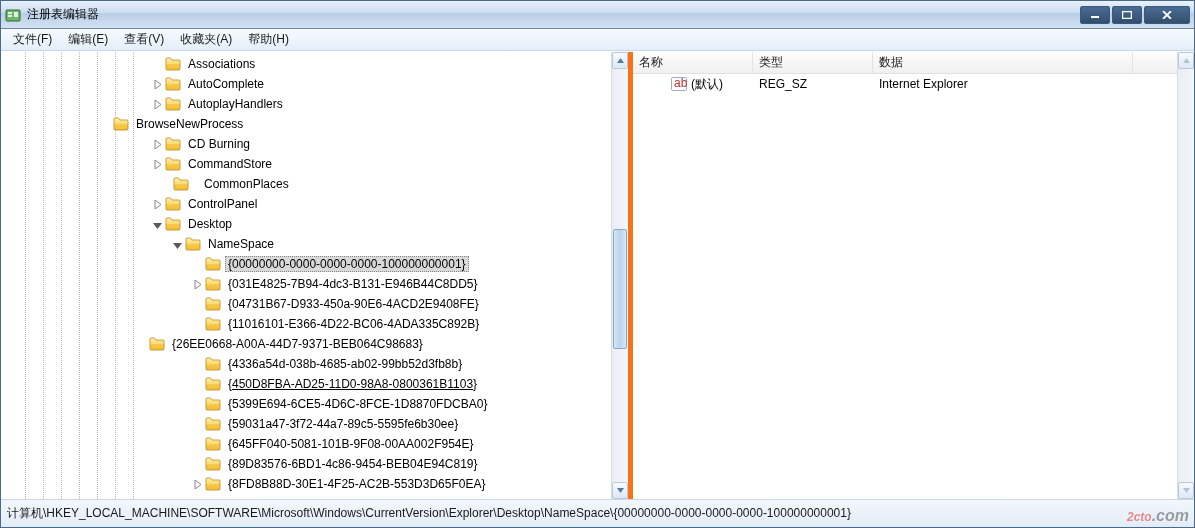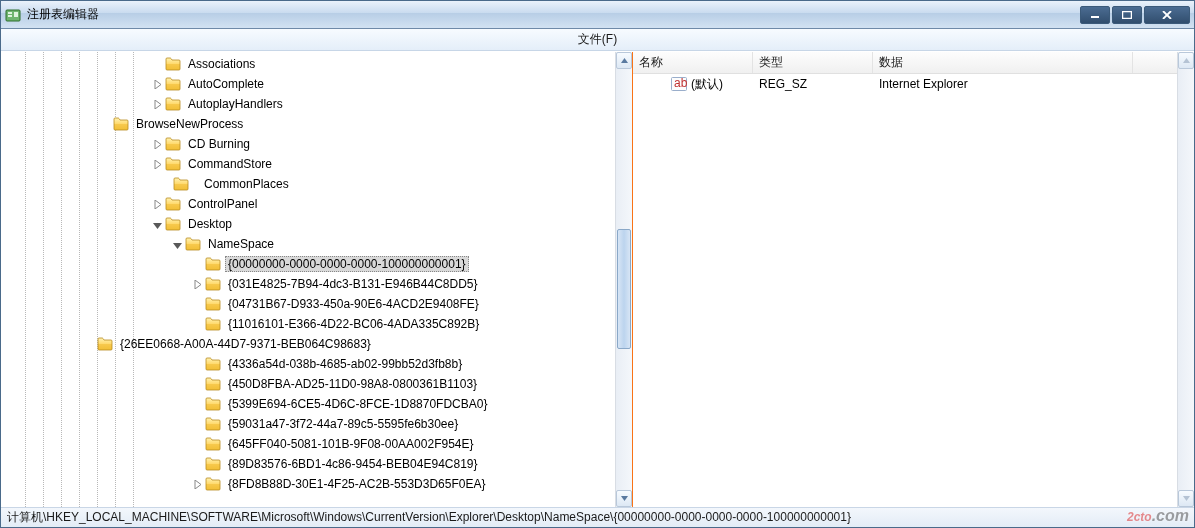--- a/index.html
+++ b/index.html
@@ -13,27 +13,27 @@
   .titlebar .app-icon { width: 16px; height: 16px; margin-right: 6px; }
   .titlebar .title { flex: 0 0 auto; color: #000; }
   .titlebar .spacer { flex: 1; }
   .winbtn { width: 30px; height: 18px; margin-left: 2px; border: 1px solid #3b5a7a; border-radius: 2px;
             display: flex; align-items: center; justify-content: center;
             background: linear-gradient(#4b6c92, #314e6e); color: #fff; font-weight: bold; cursor: default; }
   .winbtn.close { width: 46px; background: linear-gradient(#4b6c92,#314e6e); }
   .winbtn svg { display:block; }
 
   .menubar { height: 22px; display: flex; align-items: center; padding: 0 6px; gap: 4px;
-             background: linear-gradient(#f7fbff, #e4eef9); border-bottom: 1px solid #c7d6e7; flex-direction: column; }
+             background: linear-gradient(#f7fbff, #e4eef9); border-bottom: 1px solid #c7d6e7; }
   .menuitem { padding: 2px 6px; color: #1a1a1a; cursor: default; }
 
   .client { flex: 1; display: flex; background: #fff; border-top: 1px solid #fff; min-height: 0; }
 
   
-  .tree-pane { width: 632px; position: relative; border-right: 1px solid #f97316; background: #fff; overflow: hidden; }
+  .tree-pane { width: 632px; position: relative; border-right: 5px solid #f97316; background: #fff; overflow: hidden; }
   .tree-inner { position: absolute; inset: 0 17px 0 0; overflow: hidden; }
 
   .tree-row { height: 20px; display: flex; align-items: center; white-space: nowrap; }
   .tree-row .expander { width: 12px; height: 12px; margin-right: 2px; display: flex; align-items: center; justify-content: center; }
   .tree-row .expander svg { display:block; }
   .tree-row .folder { width: 16px; height: 14px; margin-right: 4px; }
   .tree-row .label { padding: 1px 3px; }
   .tree-row.selected .label { background: #d9d9d9; border: 1px dotted #888; padding: 0 2px; }
 
   
@@ -57,21 +57,21 @@
   .colhdr { display:flex; align-items:center; padding:0 6px; border-right:1px solid #e3e3e3; color:#1a1a1a; }
   .list-body { flex:1; }
   .list-row { height: 20px; display:flex; align-items:center; }
   .cell { padding: 0 6px; overflow:hidden; text-overflow:ellipsis; white-space:nowrap; }
   .cell.name { display:flex; align-items:center; gap:4px; }
   .val-icon { width:16px; height:14px;margin-left:32px; }
 
   .list-pane .vscroll { position:absolute; right:0; top:0; bottom:0; }
 
   
-  .statusbar { height: 20px; background: linear-gradient(#f3f7fc,#e3ecf6); border-top:1px solid #c9d6e6;
+  .statusbar { height: 28px; background: linear-gradient(#f3f7fc,#e3ecf6); border-top:1px solid #c9d6e6;
                display:flex; align-items:center; padding: 0 6px; color:#1a1a1a; font-size:12px; }
 
   
   .watermark { position:absolute; right:6px; bottom:1px; font-style:italic; font-weight:bold;
                font-size:22px; color:#d33; opacity:0.55; pointer-events:none;
                text-shadow: 0 0 2px #fff; font-family: Georgia, serif;}
   .watermark .com { color:#555; font-size:16px; }
   .page-root { position:relative; width:1195px; height:528px;border-radius:32px; }
 </style>
 </head>
@@ -262,35 +262,35 @@
                   </svg></span>
                 <span class="label">{04731B67-D933-450a-90E6-4ACD2E9408FE}</span>
               </div>
               <div class="tree-row" style="padding-left: 190px;">
                 <span class="expander"></span>
                 <span class="folder"><svg class="folder-svg" viewBox="0 0 16 14" width="16" height="14">
                     <path d="M1 3 L1 12 Q1 13 2 13 L14 13 Q15 13 15 12 L15 4 Q15 3 14 3 L7 3 L6 1.5 Q5.7 1 5 1 L2 1 Q1 1 1 2 Z" fill="url(#fg)" stroke="#b88a1e" stroke-width="0.8"></path>
                   </svg></span>
                 <span class="label">{11016101-E366-4D22-BC06-4ADA335C892B}</span>
               </div>
-              <div class="tree-row" style="padding-left: 82px;">
+              <div class="tree-row" style="padding-left: 106px; margin-left: 28px;">
                 <span class="expander"></span>
                 <span class="folder"><svg class="folder-svg" viewBox="0 0 16 14" width="16" height="14">
                     <path d="M1 3 L1 12 Q1 13 2 13 L14 13 Q15 13 15 12 L15 4 Q15 3 14 3 L7 3 L6 1.5 Q5.7 1 5 1 L2 1 Q1 1 1 2 Z" fill="url(#fg)" stroke="#b88a1e" stroke-width="0.8"></path>
                   </svg></span>
                 <span class="label">{26EE0668-A00A-44D7-9371-BEB064C98683}</span>
               </div>
               <div class="tree-row" style="padding-left: 190px;">
                 <span class="expander"></span>
                 <span class="folder"><svg class="folder-svg" viewBox="0 0 16 14" width="16" height="14">
                     <path d="M1 3 L1 12 Q1 13 2 13 L14 13 Q15 13 15 12 L15 4 Q15 3 14 3 L7 3 L6 1.5 Q5.7 1 5 1 L2 1 Q1 1 1 2 Z" fill="url(#fg)" stroke="#b88a1e" stroke-width="0.8"></path>
                   </svg></span>
                 <span class="label">{4336a54d-038b-4685-ab02-99bb52d3fb8b}</span>
               </div>
-              <div class="tree-row" style="padding-left: 190px;">
+              <div class="tree-row" style="padding-left: 190px; text-decoration: underline;">
                 <span class="expander"></span>
                 <span class="folder"><svg class="folder-svg" viewBox="0 0 16 14" width="16" height="14">
                     <path d="M1 3 L1 12 Q1 13 2 13 L14 13 Q15 13 15 12 L15 4 Q15 3 14 3 L7 3 L6 1.5 Q5.7 1 5 1 L2 1 Q1 1 1 2 Z" fill="url(#fg)" stroke="#b88a1e" stroke-width="0.8"></path>
                   </svg></span>
                 <span class="label">{450D8FBA-AD25-11D0-98A8-0800361B1103}</span>
               </div>
               <div class="tree-row" style="padding-left: 190px;">
                 <span class="expander"></span>
                 <span class="folder"><svg class="folder-svg" viewBox="0 0 16 14" width="16" height="14">
                     <path d="M1 3 L1 12 Q1 13 2 13 L14 13 Q15 13 15 12 L15 4 Q15 3 14 3 L7 3 L6 1.5 Q5.7 1 5 1 L2 1 Q1 1 1 2 Z" fill="url(#fg)" stroke="#b88a1e" stroke-width="0.8"></path>

